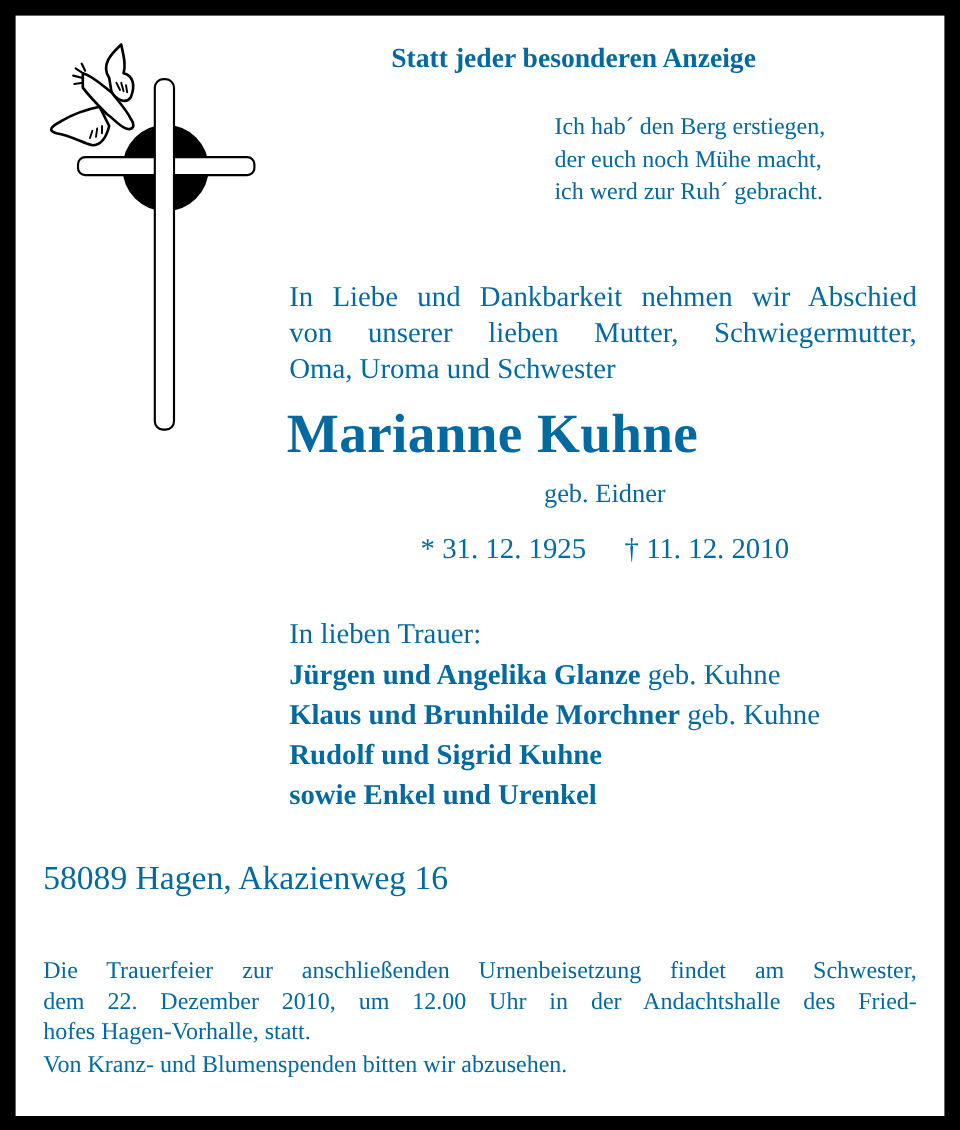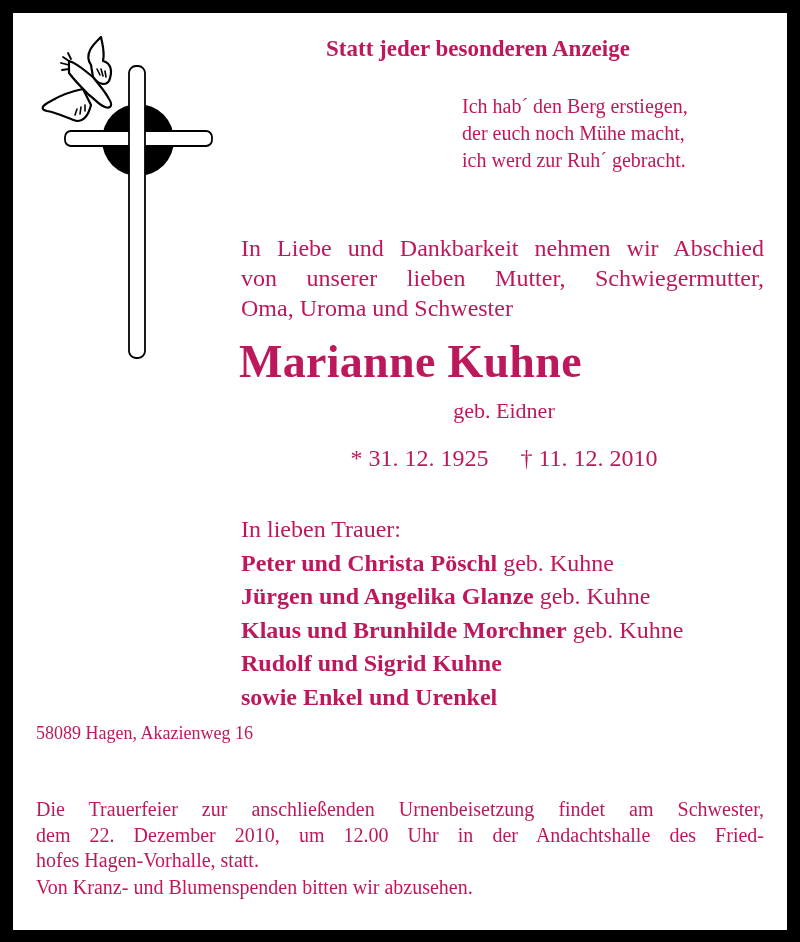--- a/index.html
+++ b/index.html
@@ -1,19 +1,19 @@
 <!DOCTYPE html>
 <html><head>
 <meta charset="utf-8">
 <style>
   html, body { margin: 0; padding: 0; background: #000000; }
   body { width: 800px; height: 942px; position: relative; overflow: hidden; }
   .frame {
     position: absolute; left: 13px; top: 13px; width: 774px; height: 917px;
-    background: #ffffff; color: #be185d;
+    background: #ffffff; color: #0369a1;
     font-family: "Liberation Serif", "DejaVu Serif", serif;
   }
   .abs { position: absolute; }
   .headline {
     left: 0; width: 774px; top: 22px; text-align: center;
     font-weight: bold; font-size: 23px; line-height: 28px;
     padding-left: 156px; box-sizing: border-box;
   }
   .poem {
     left: 449px; top: 80px; font-size: 20px; line-height: 27px; white-space: nowrap;
@@ -32,21 +32,21 @@
     left: 226px; width: 530px; top: 384px; text-align: center; font-size: 22px; line-height: 28px;
   }
   .dates {
     left: 226px; width: 530px; top: 430px; text-align: center; font-size: 24px; line-height: 30px;
     white-space: nowrap;
   }
   .dates .gap { display: inline-block; width: 32px; }
   .mourners { left: 228px; top: 500px; font-size: 24px; line-height: 33.5px; white-space: nowrap; }
   .mourners .row { display: block; }
   .mourners b { font-weight: bold; }
-  .address { left: 23px; top: 705px; font-size: 18px; line-height: 30px; white-space: nowrap; }
+  .address { left: 23px; top: 705px; font-size: 28px; line-height: 30px; white-space: nowrap; }
   .notice {
     left: 23px; top: 784px; width: 728px; font-size: 20px; line-height: 25.5px;
     text-align: justify;
   }
   .notice .l { display: block; text-align: justify; text-align-last: justify; }
   .notice .last { display: block; text-align: left; }
   .donation { left: 23px; top: 861px; font-size: 20px; line-height: 26px; white-space: nowrap; }
   svg.art { position: absolute; left: 0; top: 0; }
 </style>
 </head>
@@ -93,21 +93,20 @@
   </div>
 
   <div class="abs name">Marianne Kuhne</div>
   <div class="abs maiden">geb. Eidner</div>
   <div class="abs dates">
     <span>* 31. 12. 1925</span><span class="gap"></span><span>† 11. 12. 2010</span>
   </div>
 
   <div class="abs mourners">
     <span class="row">In lieben Trauer:</span>
-    <span class="row"><b>Peter und Christa Pöschl</b><span> geb. Kuhne</span></span>
     <span class="row"><b>Jürgen und Angelika Glanze</b><span> geb. Kuhne</span></span>
     <span class="row"><b>Klaus und Brunhilde Morchner</b><span> geb. Kuhne</span></span>
     <span class="row"><b>Rudolf und Sigrid Kuhne</b><span></span></span>
     <span class="row"><b>sowie Enkel und Urenkel</b><span></span></span>
   </div>
 
   <div class="abs address">58089 Hagen, Akazienweg 16</div>
 
   <div class="abs notice">
     <span class="l">Die Trauerfeier zur anschließenden Urnenbeisetzung findet am Schwester,</span>

